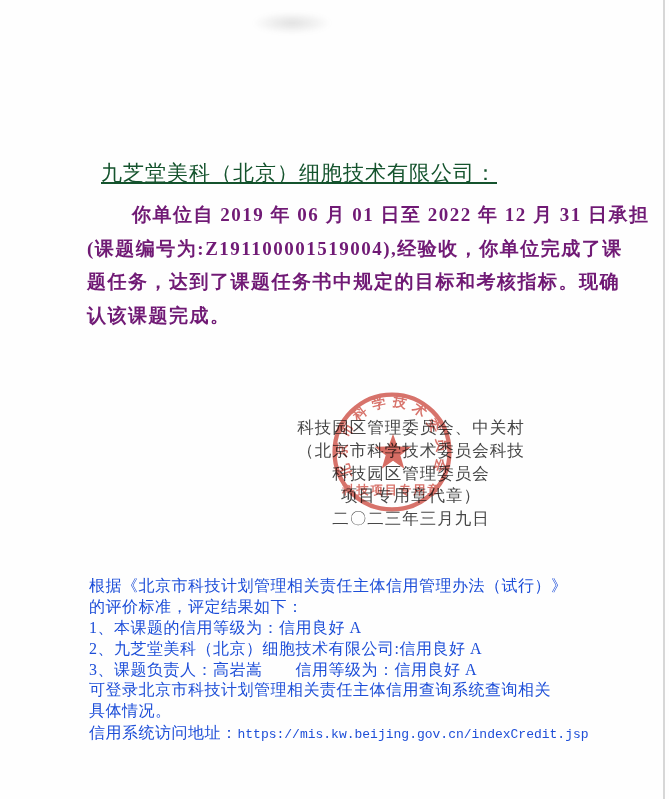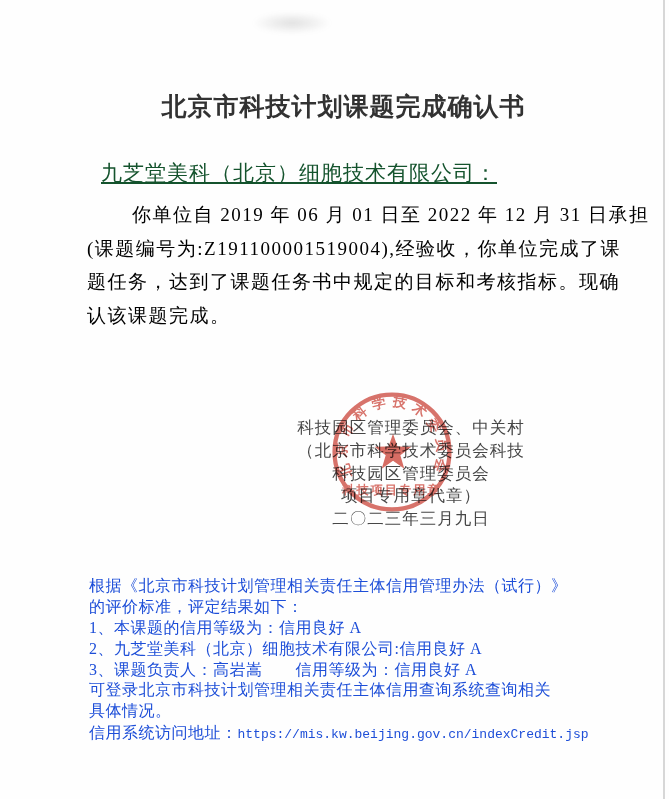--- a/index.html
+++ b/index.html
@@ -51,22 +51,23 @@
   .body-para {
     position: absolute;
     left: 87px; top: 198px;
     width: 530px;
   }
   .body-line {
     height: 33.6px;
     line-height: 33.6px;
     font-size: 19px;
     letter-spacing: 1.5px;
-    color: #000000;
+    color: #701a75;
     white-space: nowrap;
+    font-weight: bold;
   }
   .body-line.indent { padding-left: 45px; }
   .signature {
     position: absolute;
     left: 255px; top: 417px;
     width: 312px;
     text-align: center;
     z-index: 2;
   }
   .signature-line {
@@ -115,21 +116,20 @@
   }
 </style>
 </head>
 <body>
 
 <div class="page">
 
   <div class="smudge"></div>
   <div class="edge-line"></div>
 
-  <h1 class="title">北京市科技计划课题完成确认书</h1>
 
   <div class="addressee">九芝堂美科（北京）细胞技术有限公司：</div>
 
   <div class="body-para">
     <div class="body-line indent">你单位自 2019 年 06 月 01 日至 2022 年 12 月 31 日承担</div>
     <div class="body-line">(课题编号为:Z191100001519004),经验收，你单位完成了课</div>
     <div class="body-line">题任务，达到了课题任务书中规定的目标和考核指标。现确</div>
     <div class="body-line">认该课题完成。</div>
   </div>
 

